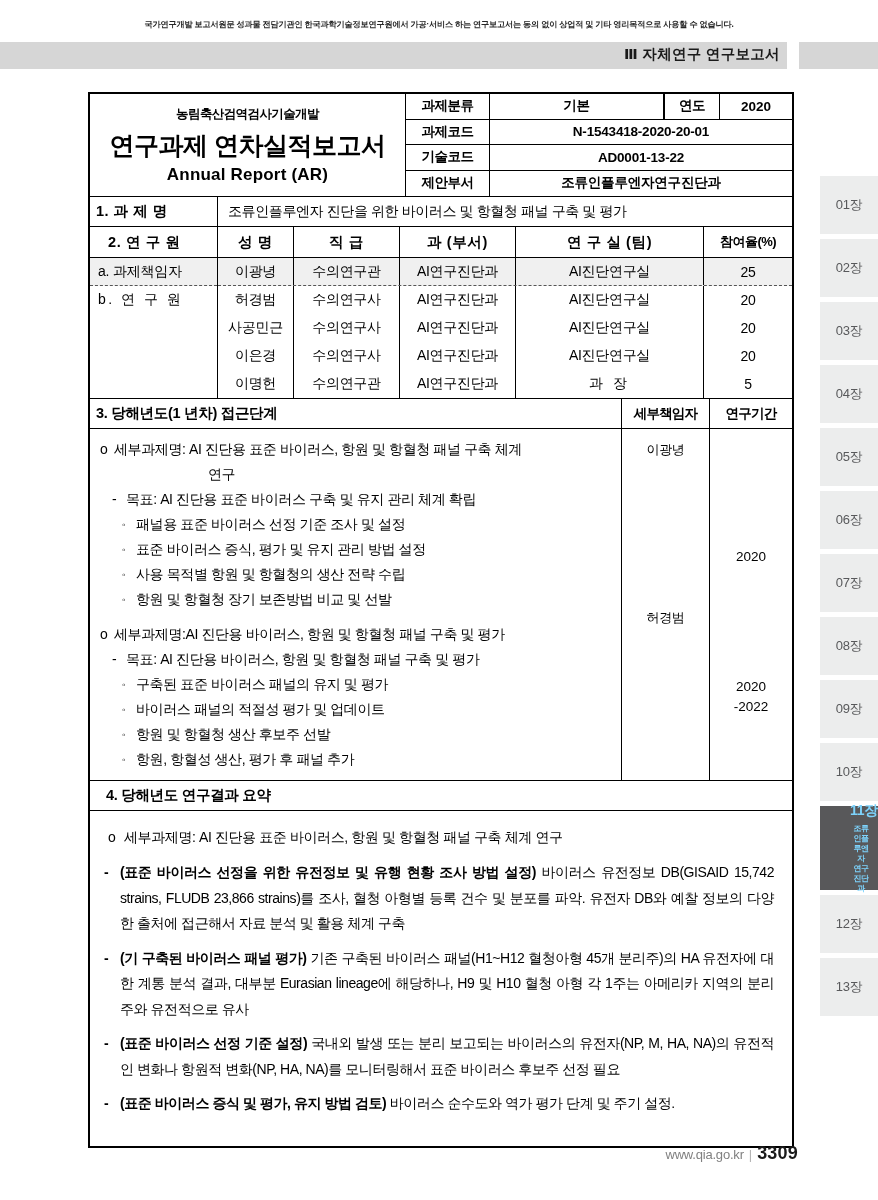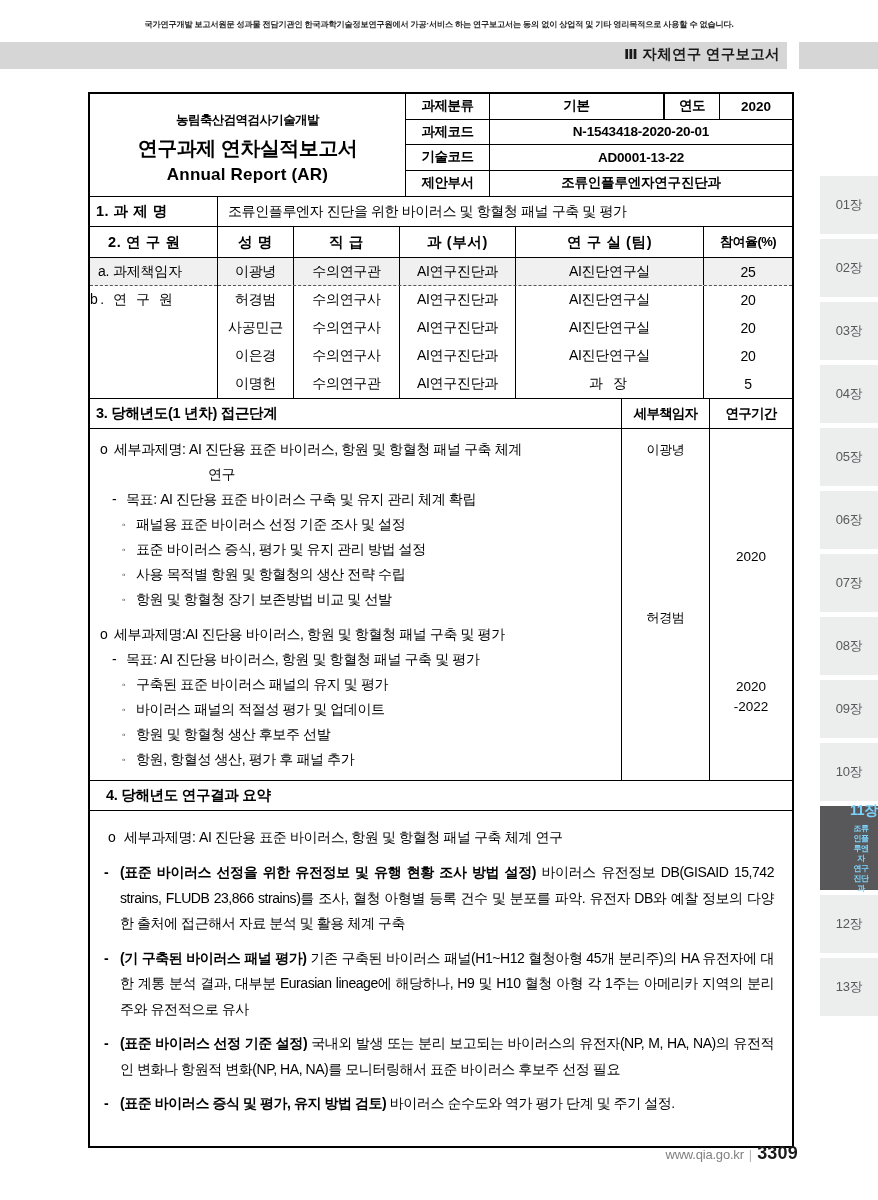--- a/index.html
+++ b/index.html
@@ -117,21 +117,21 @@
     justify-content: flex-end;
     padding: 9px 0 11px;
   }
   .idleft .l1 {
     font-size: 12.5px;
     font-weight: 700;
     letter-spacing: -0.6px;
     margin-bottom: 6px;
   }
   .idleft .l2 {
-    font-size: 20px;
+    font-size: 25px;
     font-weight: 700;
     letter-spacing: -0.5px;
     margin-bottom: 3px;
   }
   .idleft .l3 {
     font-size: 17px;
     font-weight: 700;
     letter-spacing: 0.2px;
   }
   .idright { width: 386px; display: flex; flex-direction: column; }
@@ -197,21 +197,21 @@
     width: 138px; border-right: 1.4px solid #000;
     display: flex; flex-direction: column;
   }
   .sec2-lead {
     height: 28px; display: flex; align-items: center; padding-left: 8px;
     font-size: 14px; letter-spacing: -0.2px;
     background: #f0f0f0;
     border-bottom: 1.2px dashed #555;
   }
   .sec2-member {
-    height: 28px; display: flex; align-items: center; 
+    height: 28px; display: flex; align-items: center; padding-left: 8px;
     font-size: 14px; letter-spacing: 2.5px;
   }
   .sec2-datacol { flex: 1; display: flex; flex-direction: column; }
   .sec2-row { display: flex; height: 28px; }
   .sec2-row.lead { background: #f0f0f0; border-bottom: 1.2px dashed #555; }
   .sec2-row > div {
     display: flex; align-items: center; justify-content: center;
     font-size: 14px; letter-spacing: -0.3px;
     border-right: 1.4px solid #000;
   }

